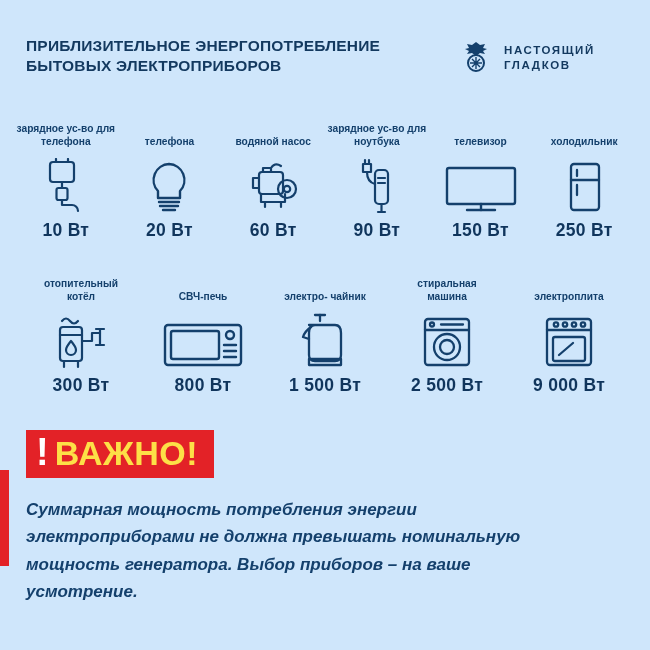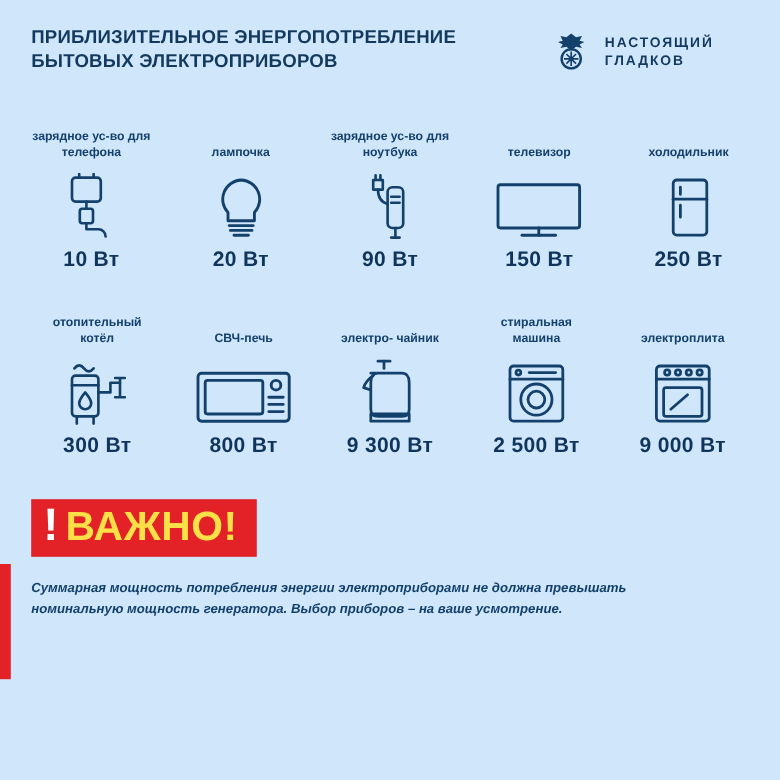--- a/index.html
+++ b/index.html
@@ -11,21 +11,21 @@
     color: #103a63;
     overflow: hidden;
     position: relative;
   }
 
   
   .header {
     display: flex;
     justify-content: flex-end;
     align-items: flex-start;
-    padding: 22px 24px 0 26px;
+    padding: 36px 24px 0 26px;
   }
   .title {
     font-size: 15.5px;
     font-weight: bold;
     line-height: 1.32;
     letter-spacing: .2px;
     color: #13395f;
     max-width: 430px;
     text-transform: uppercase;
   }
@@ -113,21 +113,21 @@
   .important .word {
     color: #fde047;
     font-size: 34px;
     font-weight: bold;
     line-height: 1;
     letter-spacing: .5px;
   }
 
   .note {
     margin: 18px 26px 0 26px;
-    font-size: 11px;
+    font-size: 17px;
     font-weight: bold;
     font-style: italic;
     line-height: 1.6;
     color: #14406c;
     max-width: 560px;
   }
 
   .red-bar {
     position: absolute;
     left: 0;
@@ -171,30 +171,45 @@
         <path d="M17 4 v-3 M29 4 v-3"></path>
         <path d="M23 24 v6"></path>
         <rect x="17.5" y="30" width="11" height="12" rx="2"></rect>
         <path d="M23 42 v5 h10 a6 6 0 0 1 6 6"></path>
       </svg>
     </div>
     <div class="item-value">10 Вт</div>
   </div>
 
   <div class="item">
-    <div class="item-label">лампочка</div>
+    <div class="item-label">телефона</div>
     <div class="icon-box">
       <svg width="54" height="58" viewBox="0 0 54 58" fill="none" stroke="#14406c" stroke-width="2.4" stroke-linejoin="round" stroke-linecap="round">
         <path d="M27 6 a16 16 0 0 1 11 27 v7 h-22 v-7 A16 16 0 0 1 27 6 Z"></path>
         <path d="M17 44 h20 M18 48 h18 M21 52 h12"></path>
       </svg>
     </div>
     <div class="item-value">20 Вт</div>
   </div>
 
+  <div class="item">
+    <div class="item-label">водяной насос</div>
+    <div class="icon-box">
+      <svg width="64" height="58" viewBox="0 0 64 58" fill="none" stroke="#14406c" stroke-width="2.2" stroke-linejoin="round" stroke-linecap="round">
+        <rect x="18" y="14" width="24" height="22" rx="3"></rect>
+        <path d="M22 14 v-4 h8 v4 M30 10 q4 -6 10 -2"></path>
+        <path d="M18 20 h-6 v10 h6"></path>
+        <circle cx="46" cy="31" r="9"></circle>
+        <circle cx="46" cy="31" r="3.2"></circle>
+        <path d="M20 36 v8 h24 v-8"></path>
+        <path d="M24 44 v5 M40 44 v5"></path>
+      </svg>
+    </div>
+    <div class="item-value">60 Вт</div>
+  </div>
 
   <div class="item">
     <div class="item-label">зарядное ус-во для ноутбука</div>
     <div class="icon-box">
       <svg width="54" height="58" viewBox="0 0 54 58" fill="none" stroke="#14406c" stroke-width="2.2" stroke-linejoin="round" stroke-linecap="round">
         <path d="M13 6 h8 v8 h-8 z"></path>
         <path d="M15 6 v-4 M19 6 v-4"></path>
         <path d="M17 14 q0 10 8 12"></path>
         <rect x="25" y="12" width="13" height="34" rx="4"></rect>
         <path d="M28 20 h7 M28 25 h7"></path>
@@ -267,21 +282,21 @@
     <div class="item-label">электро- чайник</div>
     <div class="icon-box">
       <svg width="64" height="60" viewBox="0 0 64 60" fill="none" stroke="#14406c" stroke-width="2.3" stroke-linejoin="round" stroke-linecap="round">
         <path d="M22 4 h10"></path>
         <path d="M27 4 v6"></path>
         <path d="M18 16 q-6 4 -8 10 l6 2"></path>
         <path d="M16 14 h26 q6 0 6 8 v22 q0 6 -6 6 h-20 q-6 0 -6 -6 v-22 q0 -8 6 -8 z"></path>
         <path d="M16 48 h32 v6 h-32 z"></path>
       </svg>
     </div>
-    <div class="item-value">9 300 Вт</div>
+    <div class="item-value">1 500 Вт</div>
   </div>
 
   <div class="item">
     <div class="item-label">стиральная машина</div>
     <div class="icon-box">
       <svg width="60" height="58" viewBox="0 0 60 58" fill="none" stroke="#14406c" stroke-width="2.3" stroke-linejoin="round" stroke-linecap="round">
         <rect x="8" y="6" width="44" height="46" rx="3"></rect>
         <path d="M8 17 h44"></path>
         <circle cx="15" cy="11.5" r="2"></circle>
         <path d="M24 11.5 h22"></path>

